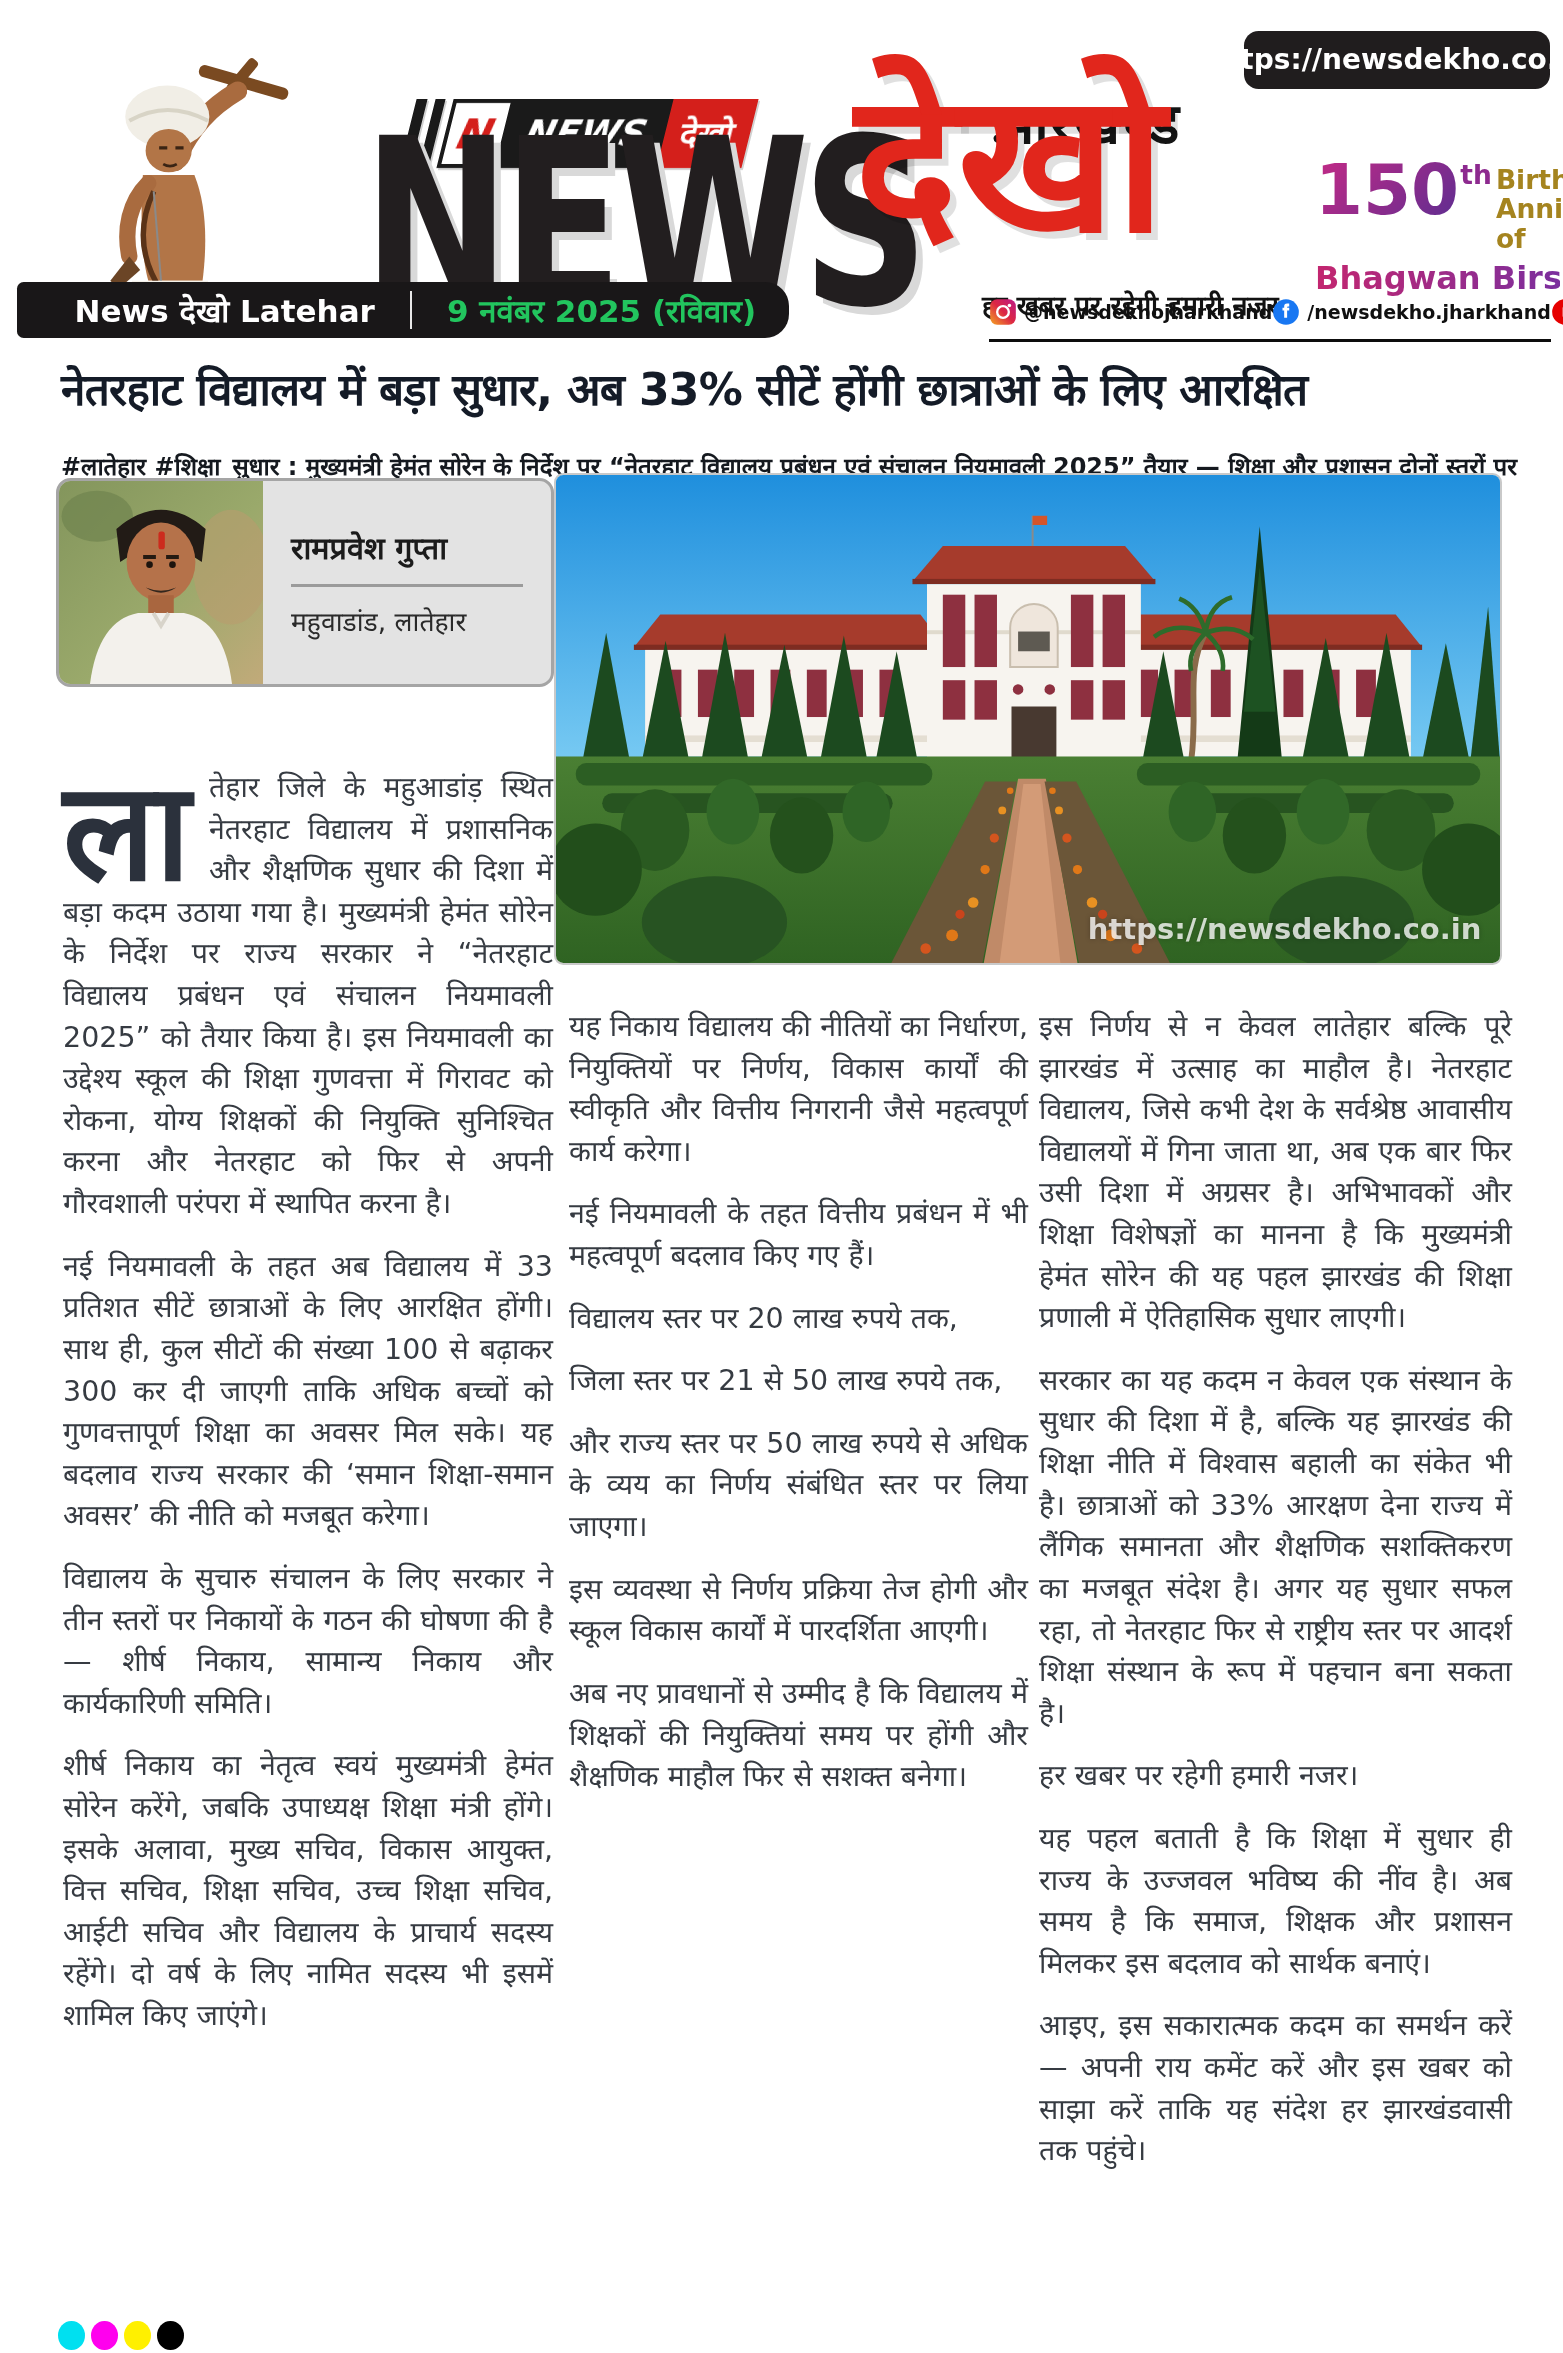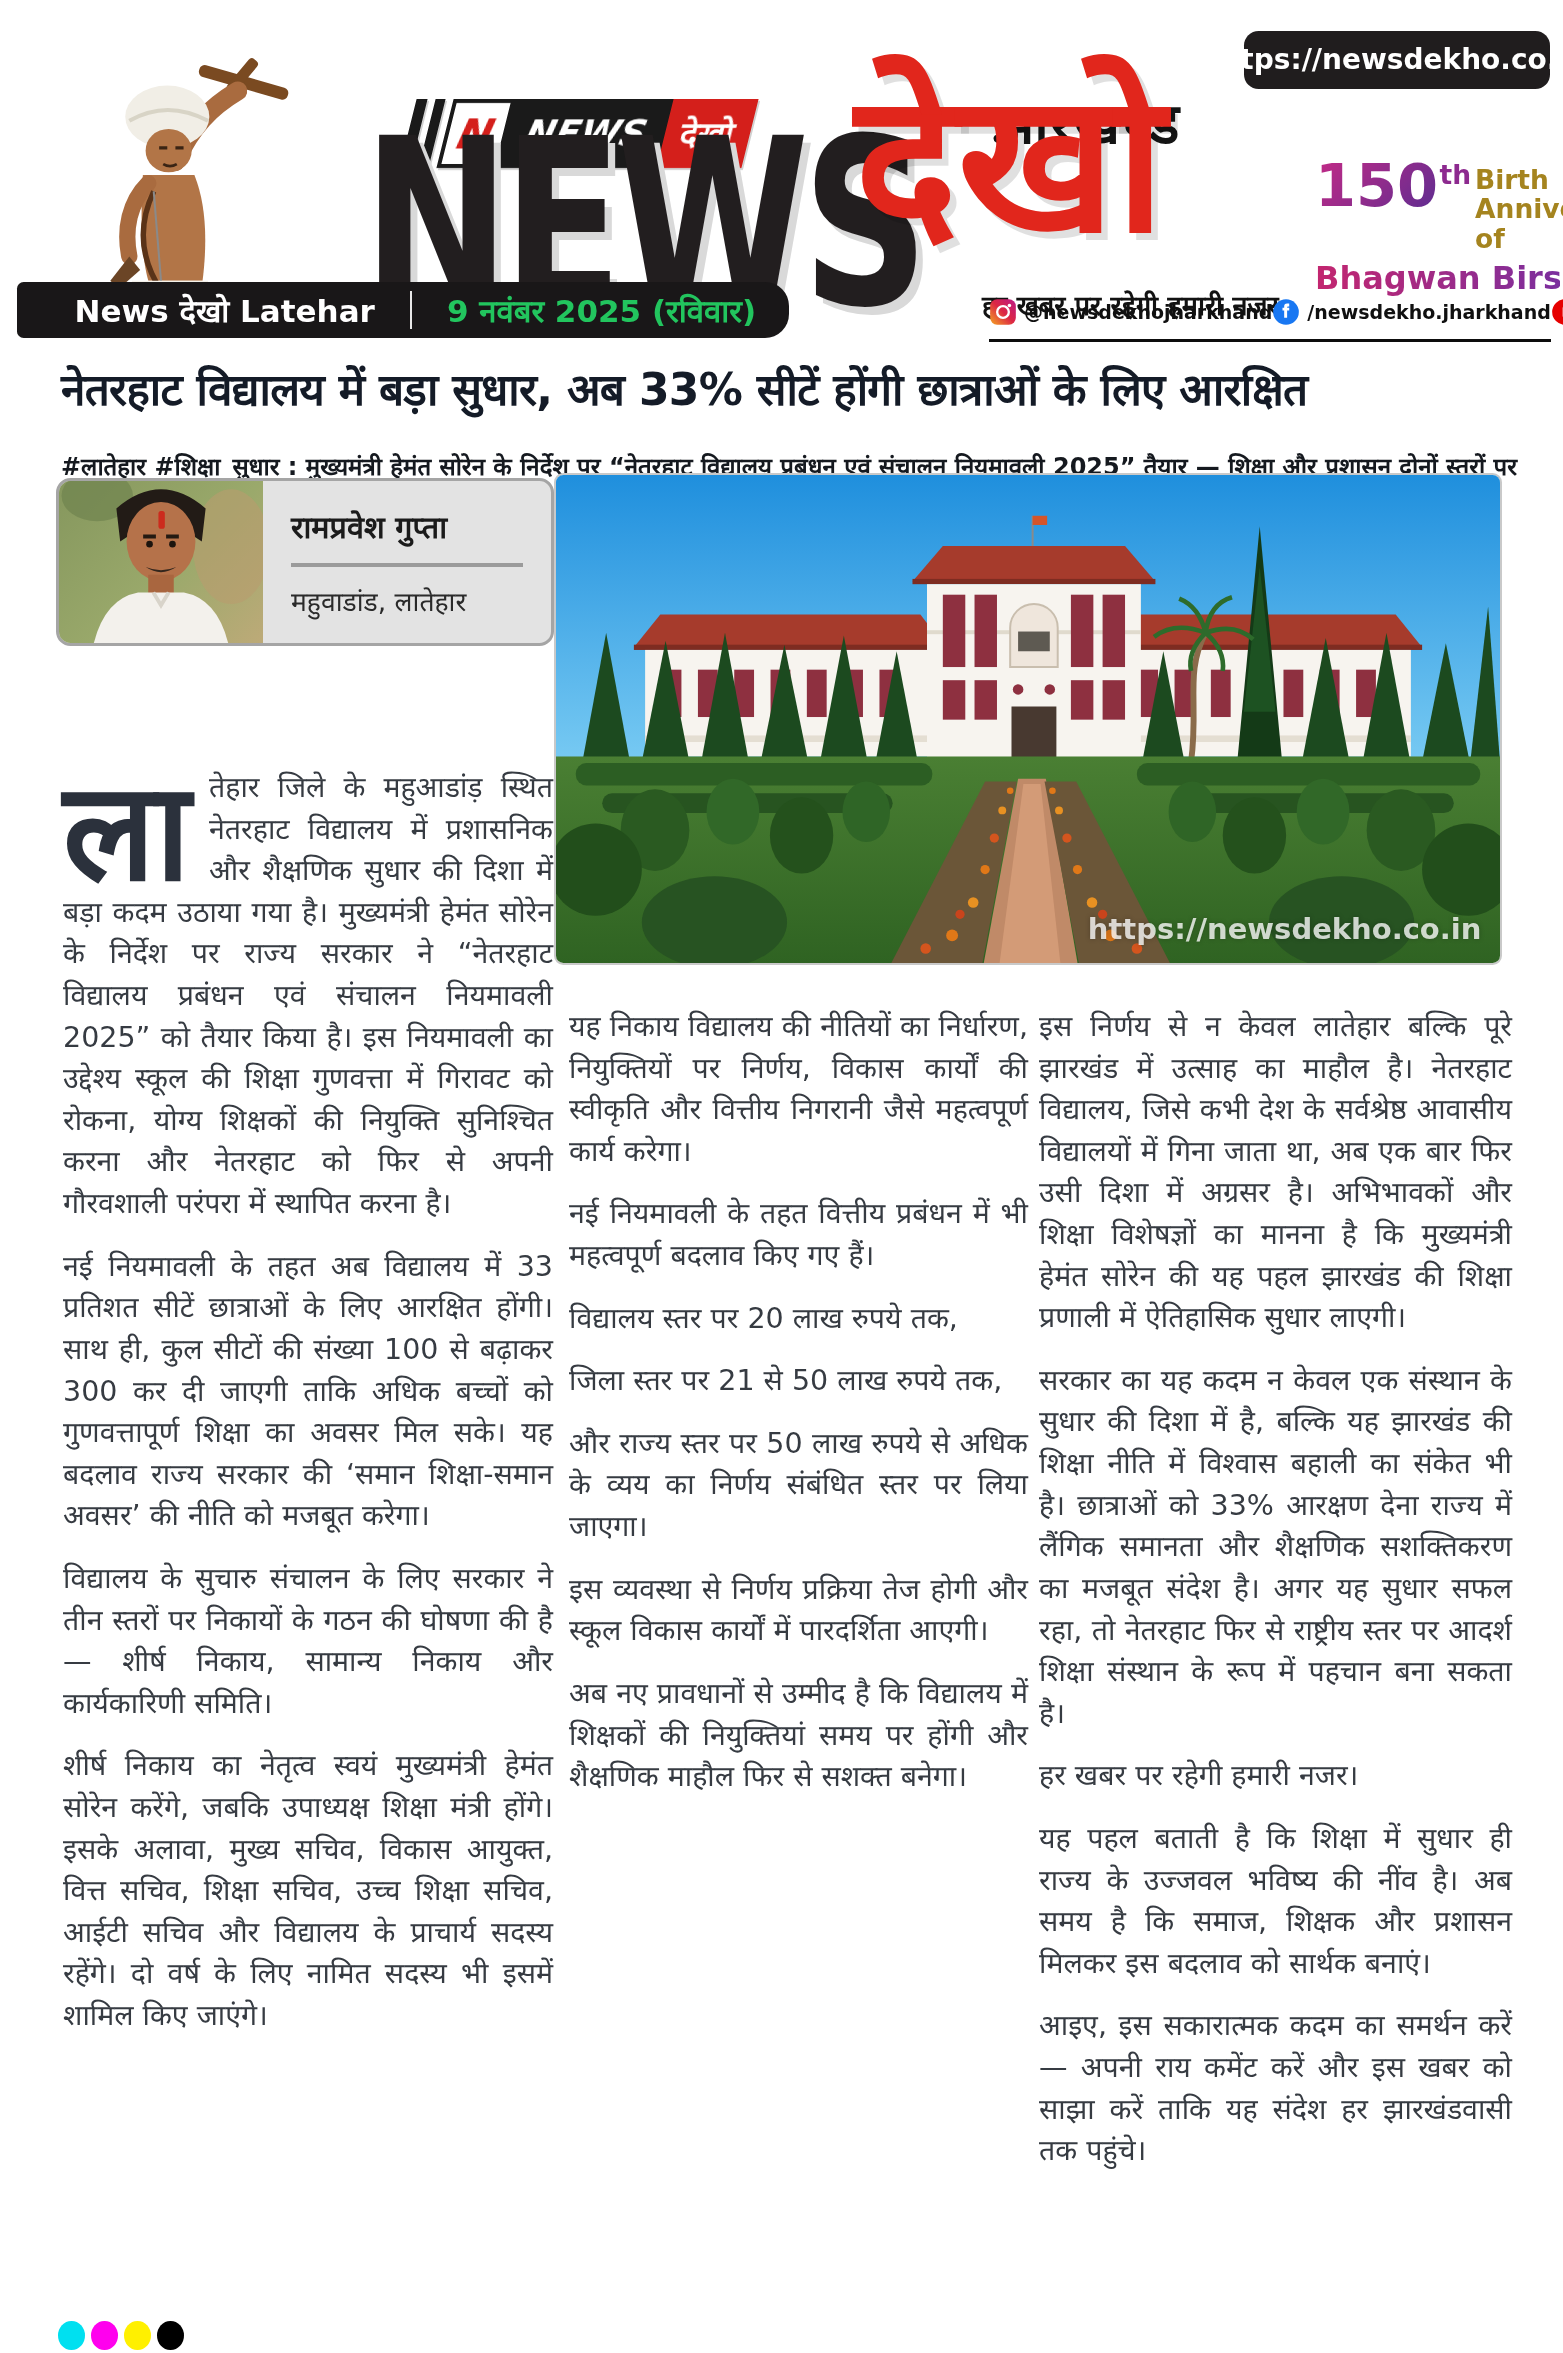--- a/index.html
+++ b/index.html
@@ -15,42 +15,42 @@
   #badge-nbox span{font-size:42px;font-weight:bold;font-style:italic;color:#d41f1b;}
   #badge-news{background:#1a1a1a;color:#fff;font-style:italic;font-weight:bold;font-size:36px;display:flex;align-items:center;padding:0 18.6px;}
   #badge-dekho{background:#d41f1b;color:#fff;font-weight:bold;font-size:33px;display:flex;align-items:center;padding:0 16px;}
   #big-news{position:absolute;left:363px;top:130px;font-size:231px;line-height:0.82;font-weight:bold;letter-spacing:-9.3px;color:#221e1f;transform:scaleX(.76);transform-origin:left top;text-shadow:9.3px 8px 0 #d9d9d9;white-space:nowrap;}
   #wm-jharkhand{position:absolute;left:992px;top:83px;font-size:56px;font-weight:bold;color:#141414;letter-spacing:1.3px;}
   #wm-dekho{position:absolute;left:855px;top:58px;font-size:193px;line-height:1.1;font-weight:bold;color:#e1261c;text-shadow:6.6px 6.6px 0 rgba(0,0,0,.12);z-index:3;}
   #wm-tagline{position:absolute;left:982px;top:286px;font-size:27px;font-weight:bold;color:#121212;z-index:4;}
   #url-pill{position:absolute;left:1244px;top:30.5px;width:306px;height:58px;background:#201d1e;border-radius:14.6px;display:flex;align-items:center;justify-content:center;color:#fff;font-size:28px;font-weight:bold;}
   #anniv{position:absolute;left:1315px;top:158px;width:245px;}
   #anniv-top{display:flex;align-items:flex-start;}
-  #anniv-num{font-size:59px;font-weight:bold;line-height:.95;background:linear-gradient(135deg,#c42a86,#5c2d91);-webkit-background-clip:text;background-clip:text;-webkit-text-fill-color:transparent;color:#8d2a8f;}
+  #anniv-num{font-size:69px;font-weight:bold;line-height:.95;background:linear-gradient(135deg,#c42a86,#5c2d91);-webkit-background-clip:text;background-clip:text;-webkit-text-fill-color:transparent;color:#8d2a8f;}
   #anniv-sup{font-size:26.5px;font-weight:bold;color:#8d2a8f;margin:1.3px 4px 0 1.3px;}
   #anniv-lines{margin-top:6.6px;font-size:26.5px;font-weight:bold;color:#a5841f;line-height:1.12;}
   #anniv-name{margin-top:5.3px;font-size:32px;font-weight:bold;background:linear-gradient(90deg,#c3266f,#7b2f9e);-webkit-background-clip:text;background-clip:text;-webkit-text-fill-color:transparent;color:#a02a8a;white-space:nowrap;}
 
   
   #datebar{position:absolute;left:16.6px;top:282px;width:772px;height:56px;background:#191718;border-radius:6.6px 24px 24px 6.6px;display:flex;align-items:center;padding-left:58px;gap:35px;z-index:5;}
   #datebar .ed{color:#fff;font-size:31px;font-weight:bold;}
   #datebar .sep{width:2px;height:38px;background:#e8e8e8;}
   #datebar .dt{color:#22c55e;font-size:31px;font-weight:bold;}
   #socialbar{position:absolute;left:989px;top:289px;width:562px;height:46px;display:flex;align-items:center;justify-content:space-between;z-index:5;}
   .soc{display:flex;align-items:center;gap:7px;}
   .soc .handle{font-size:19px;font-weight:bold;color:#101010;white-space:nowrap;}
   .soc svg{width:28px;height:28px;display:block;}
   #social-underline{position:absolute;left:989px;top:339px;width:562px;height:3.3px;background:#0d0d0d;}
 
   
   #headline{position:absolute;left:61px;top:358px;width:1451px;font-size:44px;font-weight:bold;color:#141b27;white-space:nowrap;letter-spacing:-0.7px;}
   #subheadline{position:absolute;left:61px;top:449px;width:1464px;font-size:24px;font-weight:bold;color:#15191f;}
 
   
-  #reporter-card{position:absolute;left:56px;top:478px;width:498px;height:168px;border:3.3px solid #a5a5a5;border-radius:14.6px;overflow:hidden;display:flex;background:#e3e3e3;}
+  #reporter-card{position:absolute;left:56px;top:478px;width:498px;height:209px;border:3.3px solid #a5a5a5;border-radius:14.6px;overflow:hidden;display:flex;background:#e3e3e3;}
   #reporter-photo{width:204px;height:100%;flex:none;}
   #reporter-photo svg{width:100%;height:100%;display:block;}
   #reporter-info{flex:1;display:flex;flex-direction:column;justify-content:center;padding:0 28px;}
   #reporter-name{font-size:30.5px;font-weight:bold;color:#1b1b1b;}
   #reporter-div{height:3.3px;background:#9b9b9b;margin:16px 0;}
   #reporter-loc{font-size:26.5px;color:#2a2a2a;}
 
   
   #main-photo{position:absolute;left:554px;top:473px;width:948px;height:492px;border:2.7px solid #c9c9c9;border-radius:9.3px;overflow:hidden;}
   #main-photo svg{width:100%;height:100%;display:block;}

